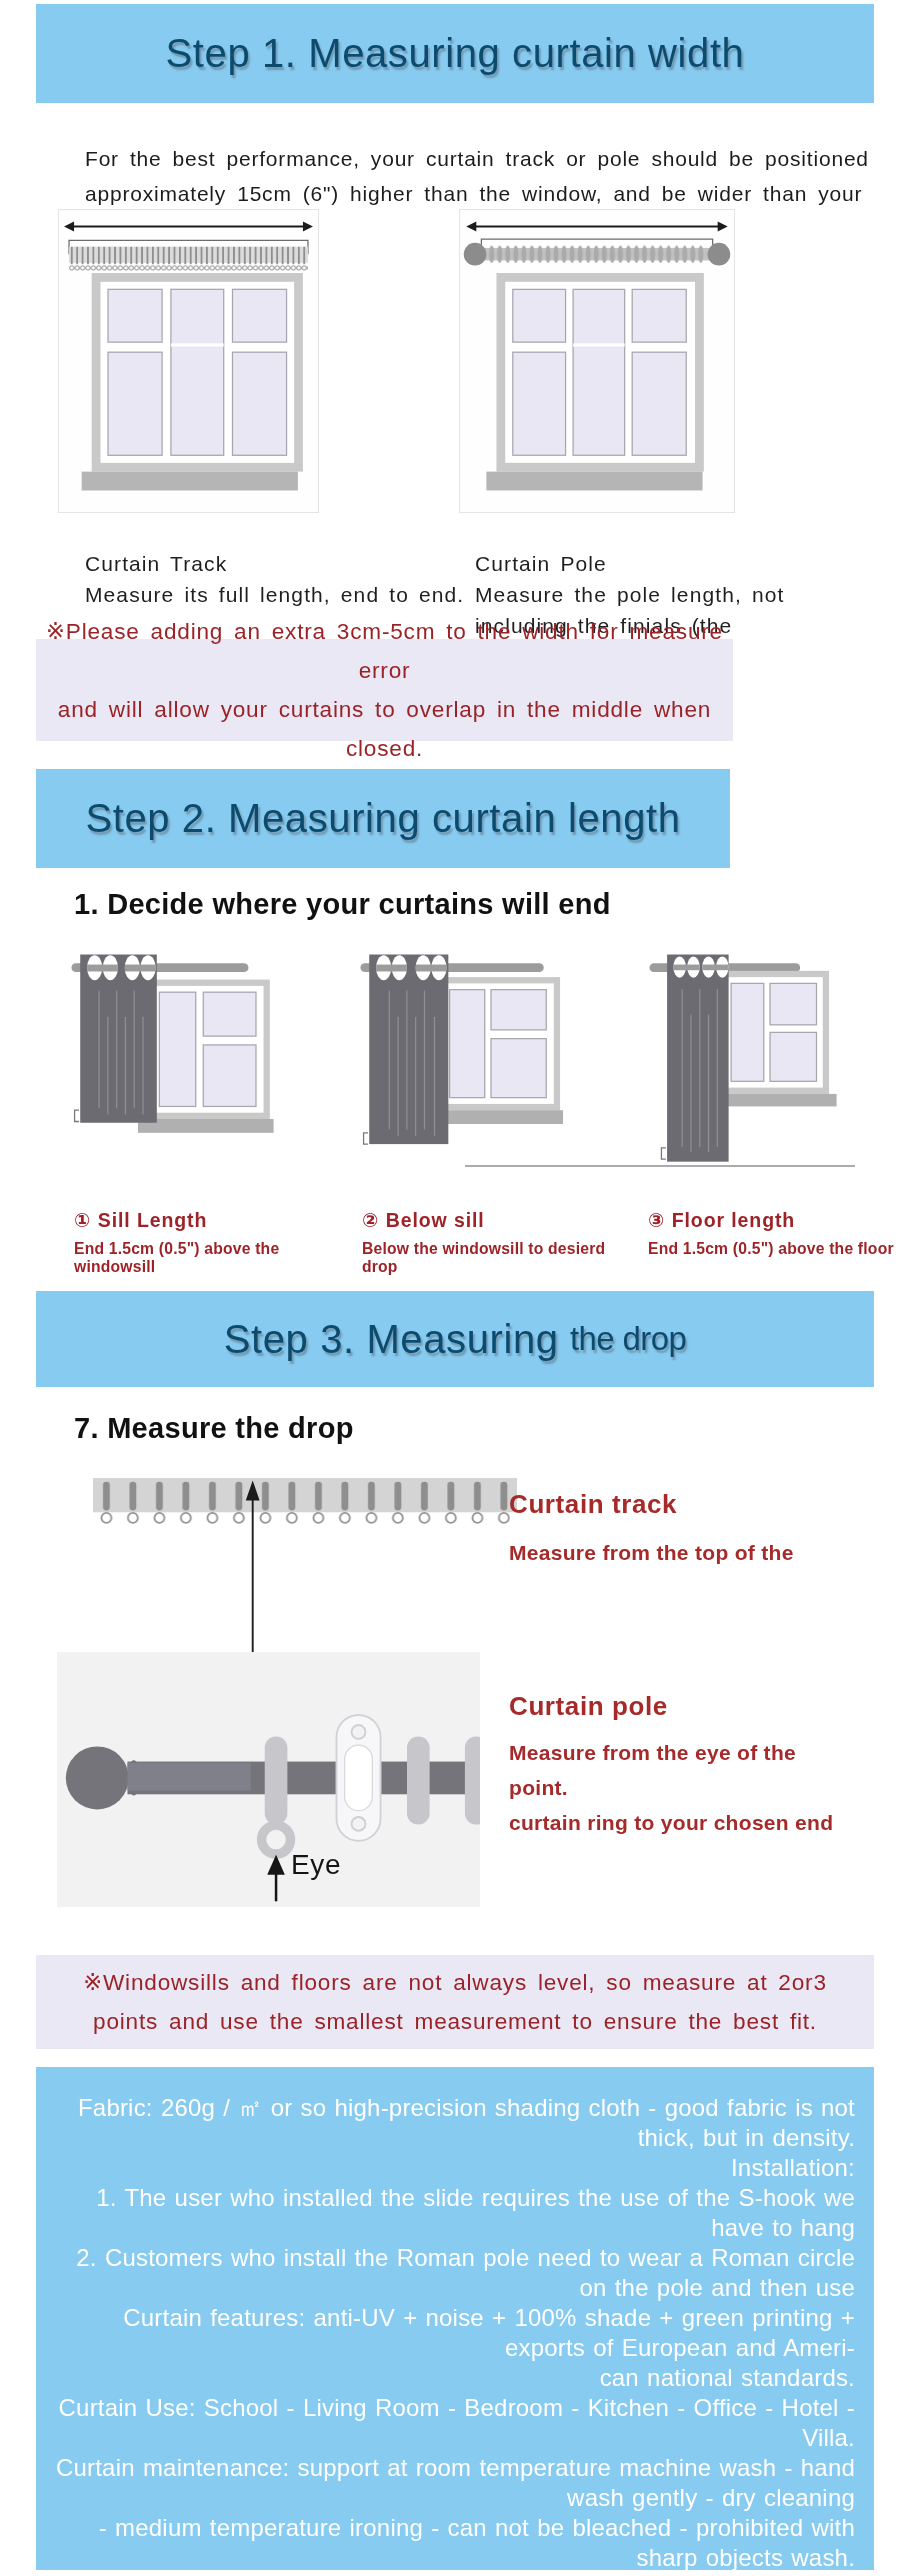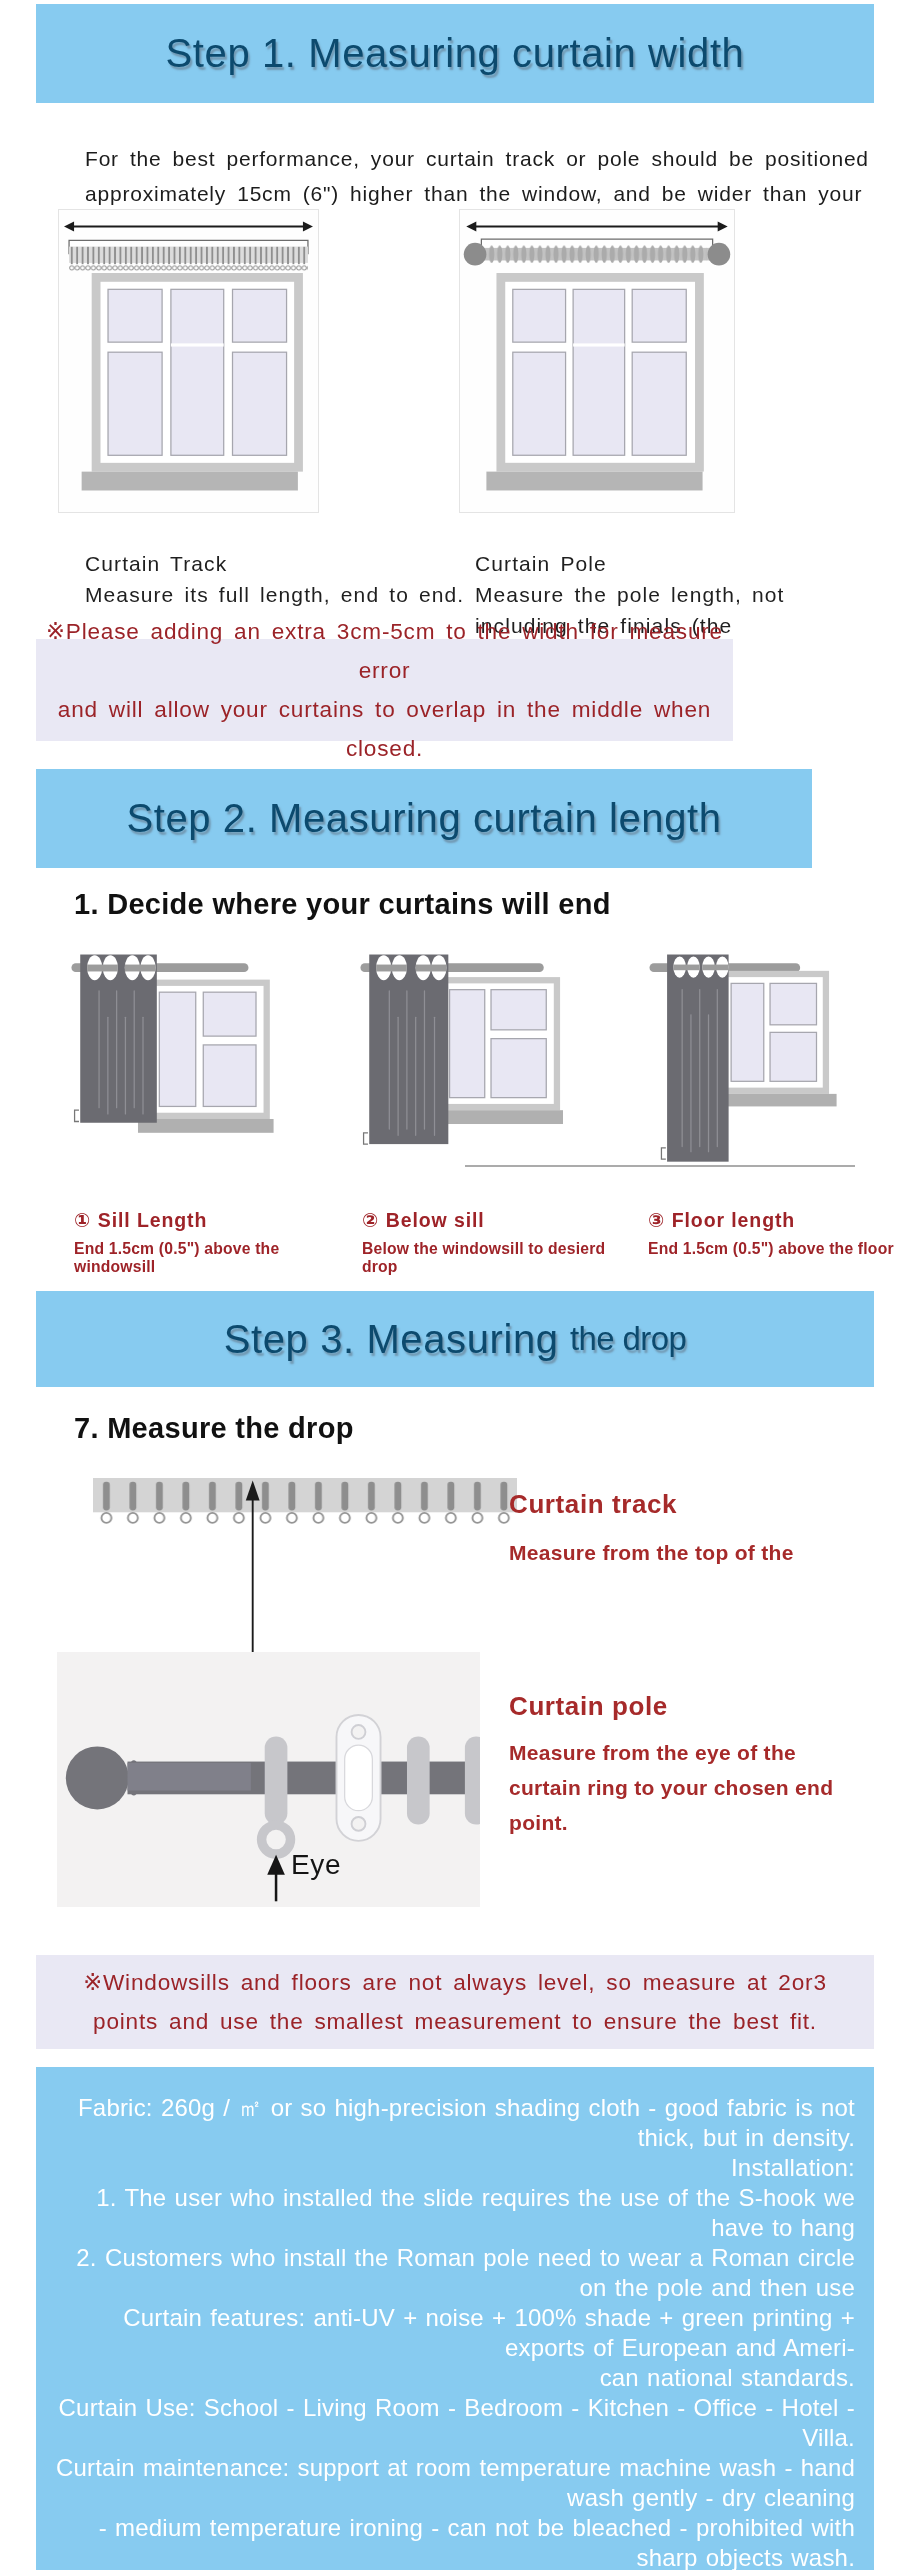--- a/index.html
+++ b/index.html
@@ -126,21 +126,21 @@
     <div>Curtain Pole</div>
     <div>Measure the pole length, not</div>
     <div>including the finials (the</div>
   </div>
 
   <div class="abs note" style="left:36px;top:639px;width:697px;height:102px;">
     <div>※Please adding an extra 3cm-5cm to the width for measure error</div>
     <div>and will allow your curtains to overlap in the middle when closed.</div>
   </div>
 
-  <div class="abs banner" style="left:36px;top:769px;width:776px;height:99px;align-items:center;">
+  <div class="abs banner" style="left:36px;top:769px;width:694px;height:99px;align-items:center;">
     <span>Step 2. Measuring curtain length</span>
   </div>
 
   <div class="abs heading" style="left:74px;top:888px;">1. Decide where your curtains will end</div>
 
   <svg class="abs" style="left:66px;top:952px;" width="208" height="226" viewBox="0 0 330 360">
     <rect x="8" y="18" width="282" height="14" rx="7" fill="#9C9C9C"></rect>
     <g>
       <rect x="128" y="44" width="196" height="222" fill="#C9C9C9"></rect>
       <rect x="138" y="54" width="176" height="202" fill="#ffffff"></rect>
@@ -296,22 +296,22 @@
         <polygon points="348,322 334,354 362,354" fill="#161616"></polygon>
         <line x1="348" y1="350" x2="348" y2="396" stroke="#161616" stroke-width="4"></line>
       </g>
     </svg>
   </div>
   <div class="abs eye" style="left:291px;top:1849px;">Eye</div>
 
   <div class="abs red-title" style="left:509px;top:1691px;">Curtain pole</div>
   <div class="abs red-desc" style="left:509px;top:1735px;">
     <div>Measure from the eye of the</div>
+    <div>point.</div>
     <div>curtain ring to your chosen end</div>
-    <div>point.</div>
   </div>
 
   <div class="abs note" style="left:36px;top:1955px;width:838px;height:94px;">
     <div>※Windowsills and floors are not always level, so measure at 2or3</div>
     <div>points and use the smallest measurement to ensure the best fit.</div>
   </div>
 
   <div class="abs info" style="left:36px;top:2067px;width:838px;height:503px;">
     <div class="info-lines">
       <div>Fabric: 260g / ㎡ or so high-precision shading cloth - good fabric is not thick, but in density.</div>

